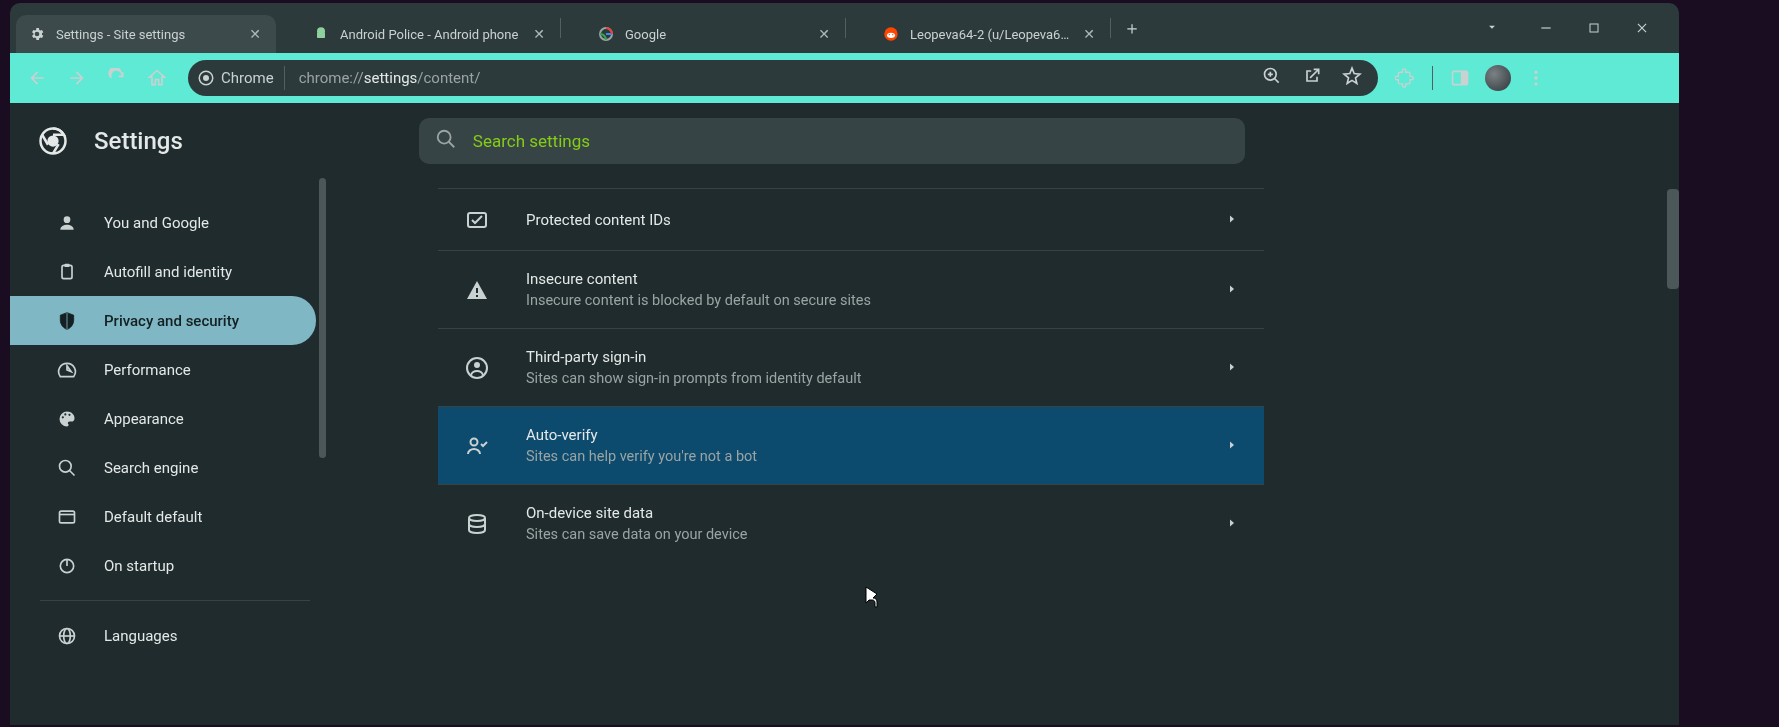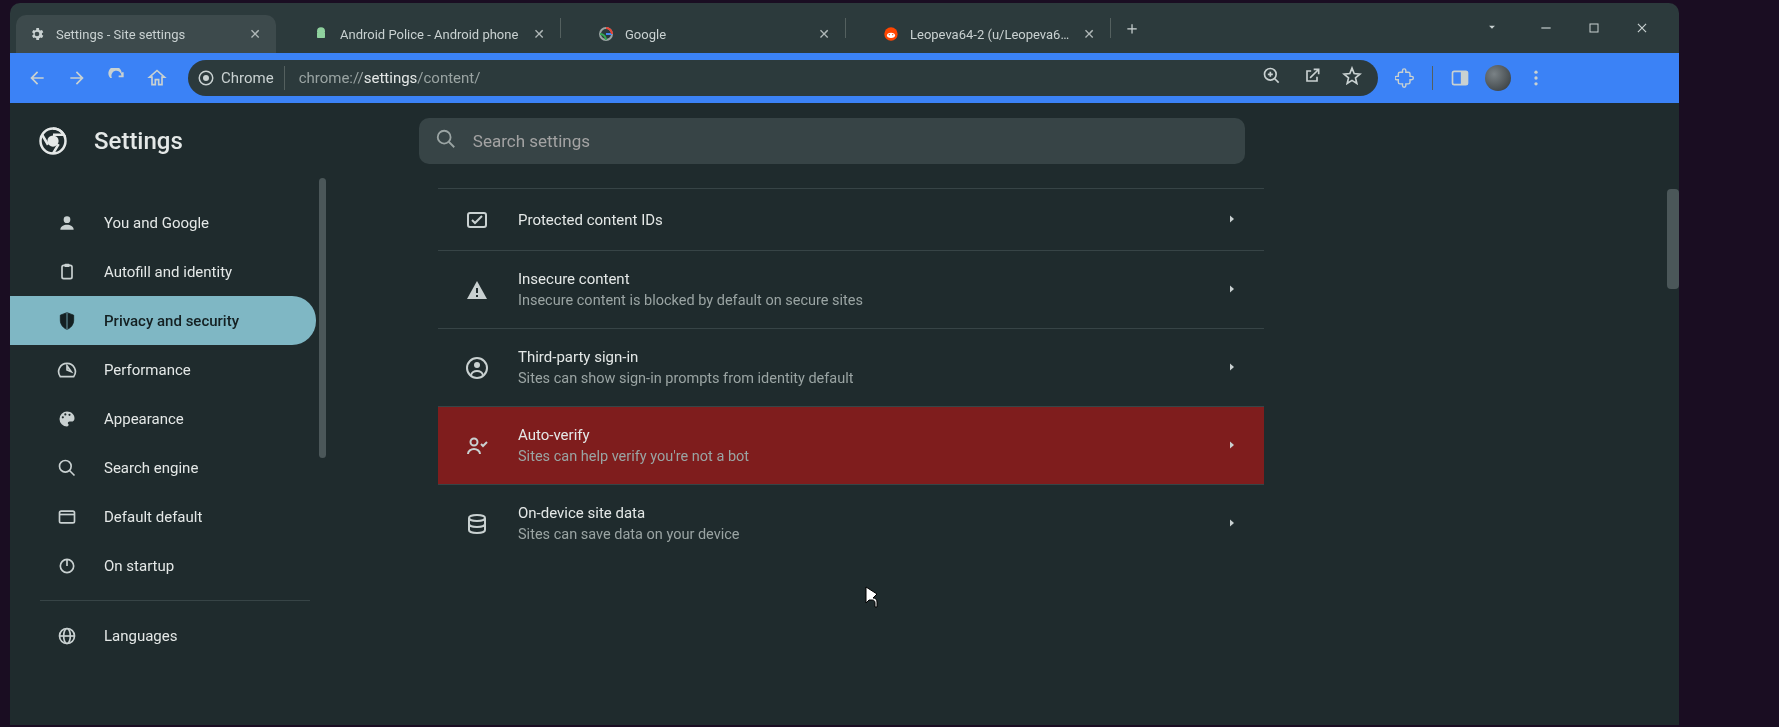--- a/index.html
+++ b/index.html
@@ -12,53 +12,53 @@
   .tab.active { background: #3d4a4c; }
   .tab .favicon { width: 18px; height: 18px; flex-shrink: 0; display: flex; align-items: center; justify-content: center; }
   .tab .title { flex: 1; overflow: hidden; white-space: nowrap; text-overflow: ellipsis; max-width: 185px; }
   .tab .close { width: 18px; height: 18px; display: flex; align-items: center; justify-content: center; cursor: pointer; color: #b0b8b8; font-size: 14px; }
   .tab-sep { width: 1px; height: 20px; background: #54605f; align-self: center; }
   .newtab { width: 30px; height: 30px; margin-left: 6px; display: flex; align-items: center; justify-content: center; border-radius: 50%; color: #c9d1d1; font-size: 18px; align-self: center; cursor: pointer; }
   .window-controls { position: absolute; right: 0; top: 0; height: 50px; display: flex; align-items: center; gap: 14px; padding: 0 20px; }
   .window-controls .wc { width: 34px; height: 28px; display: flex; align-items: center; justify-content: center; color: #c9d1d1; cursor: pointer; }
   .caret { margin-right: 16px; color: #c9d1d1; }
   
-  .toolbar { height: 50px; background: #3b82f6; display: flex; align-items: center; padding: 0 10px; gap: 6px; }
+  .toolbar { height: 50px; background: #5eead4; display: flex; align-items: center; padding: 0 10px; gap: 6px; }
   .tb-btn { width: 34px; height: 34px; display: flex; align-items: center; justify-content: center; border-radius: 50%; color: #c9d1d1; cursor: pointer; }
   .omnibox { flex: 0 0 auto; height: 36px; background: #2c3a3c; border-radius: 18px; display: flex; align-items: center; padding: 0 16px 0 6px; margin: 0 4px 0 8px; gap: 10px; color: #c9d1d1; font-size: 15px; width: 1190px; }
   .omnibox .chip { display: flex; align-items: center; gap: 6px; padding: 3px 10px 3px 3px; border-right: 1px solid #54605f; margin-right: 4px; }
   .url-faded { color: #9aa4a3; }
   .url-strong { color: #e4e8e7; }
   .toolbar-right { display: flex; align-items: center; gap: 4px; }
   .avatar { width: 26px; height: 26px; border-radius: 50%; background: radial-gradient(circle at 35% 35%, #7a8286, #2f3538); }
   .vdiv { width: 1px; height: 24px; background: #54605f; margin: 0 6px; }
 
   
   .content { flex: 1; background: #1f2b2d; display: flex; flex-direction: column; position: relative; }
   .settings-header { height: 75px; display: flex; align-items: center; padding: 0 28px; gap: 26px; }
   .chrome-logo { width: 30px; height: 30px; }
   .settings-title { color: #e4e8e7; font-size: 24px; font-weight: 500; }
-  .search-settings { margin-left: 210px; width: 826px; height: 46px; background: #374446; border-radius: 10px; display: flex; align-items: center; padding: 0 16px; gap: 16px; color: #a3a3a3; }
+  .search-settings { margin-left: 210px; width: 826px; height: 46px; background: #374446; border-radius: 10px; display: flex; align-items: center; padding: 0 16px; gap: 16px; color: #84cc16; }
   .settings-body { flex: 1; display: flex; overflow: hidden; }
   
   .sidebar { width: 316px; padding-top: 20px; overflow-y: auto; position: relative; }
   .sidebar::-webkit-scrollbar { width: 8px; }
   .side-scroll-ind { position: absolute; right: 0; top: 0; width: 7px; height: 280px; background: #4b5759; border-radius: 4px; }
   .side-item { height: 49px; display: flex; align-items: center; padding: 0 0 0 46px; gap: 26px; color: #e4e8e7; font-size: 15px; cursor: pointer; border-radius: 0 24px 24px 0; margin-right: 10px; }
   .side-item.active { background: #7fb7c4; color: #142022; font-weight: 500; }
   .side-item.active .side-icon svg { fill: #142022; stroke: #142022; }
   .side-icon { width: 22px; height: 22px; display: flex; align-items: center; justify-content: center; }
   .side-sep { height: 1px; background: #374446; margin: 10px 16px 10px 30px; }
 
   
   .main { flex: 1; overflow-y: auto; padding: 0 0 0 112px; position: relative; }
   .settings-list { width: 826px; margin-top: 10px; }
-  .row { min-height: 78px; border-top: 1px solid #374446; display: flex; align-items: center; padding: 16px 26px; gap: 28px; cursor: pointer; }
+  .row { min-height: 78px; border-top: 1px solid #374446; display: flex; align-items: center; padding: 16px 26px; gap: 36px; cursor: pointer; }
   .row.single { min-height: 62px; }
-  .row:hover, .row.hover { background: #7f1d1d; }
+  .row:hover, .row.hover { background: #0c4a6e; }
   .row-icon { width: 26px; height: 26px; display: flex; align-items: center; justify-content: center; color: #c9d1d1; flex-shrink: 0; }
   .row-body { flex: 1; display: flex; flex-direction: column; gap: 4px; }
   .row-title { color: #e4e8e7; font-size: 15px; }
   .row-sub { color: #9aa4a3; font-size: 14.5px; }
   .row-chevron { color: #c9d1d1; }
   .content-scroll { position: absolute; right: 0; top: 86px; width: 12px; height: 100px; background: #4b5759; border-radius: 4px; }
 
   svg { fill: #c9d1d1; }
   .side-item svg { fill: #c9d1d1; }
 

